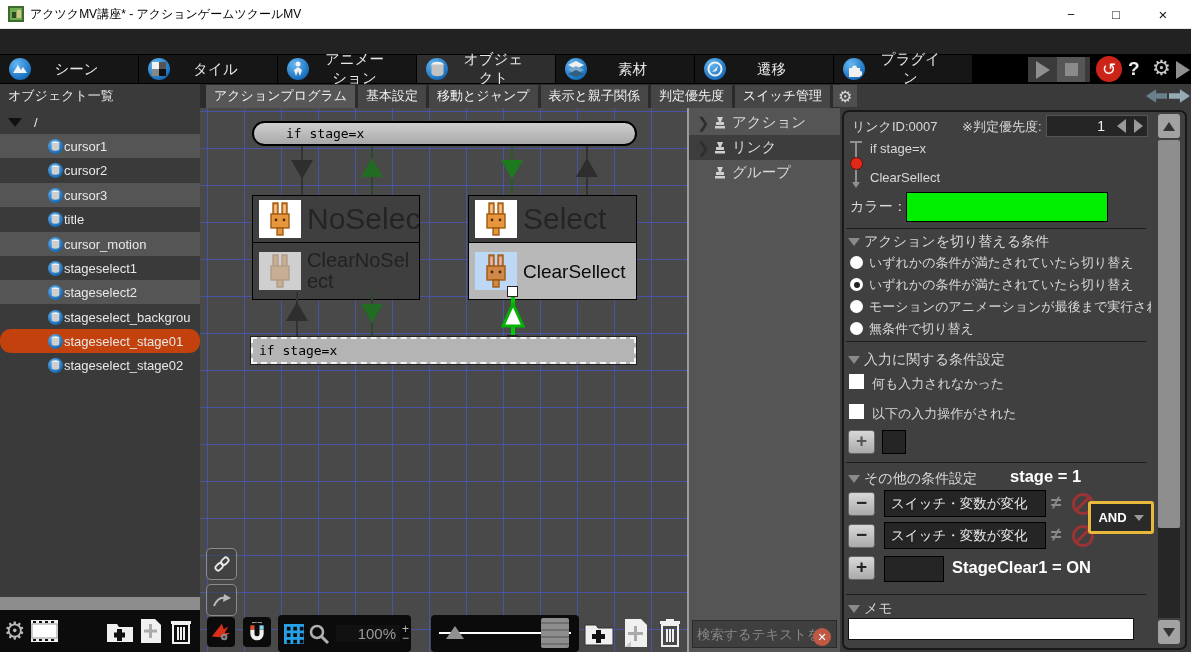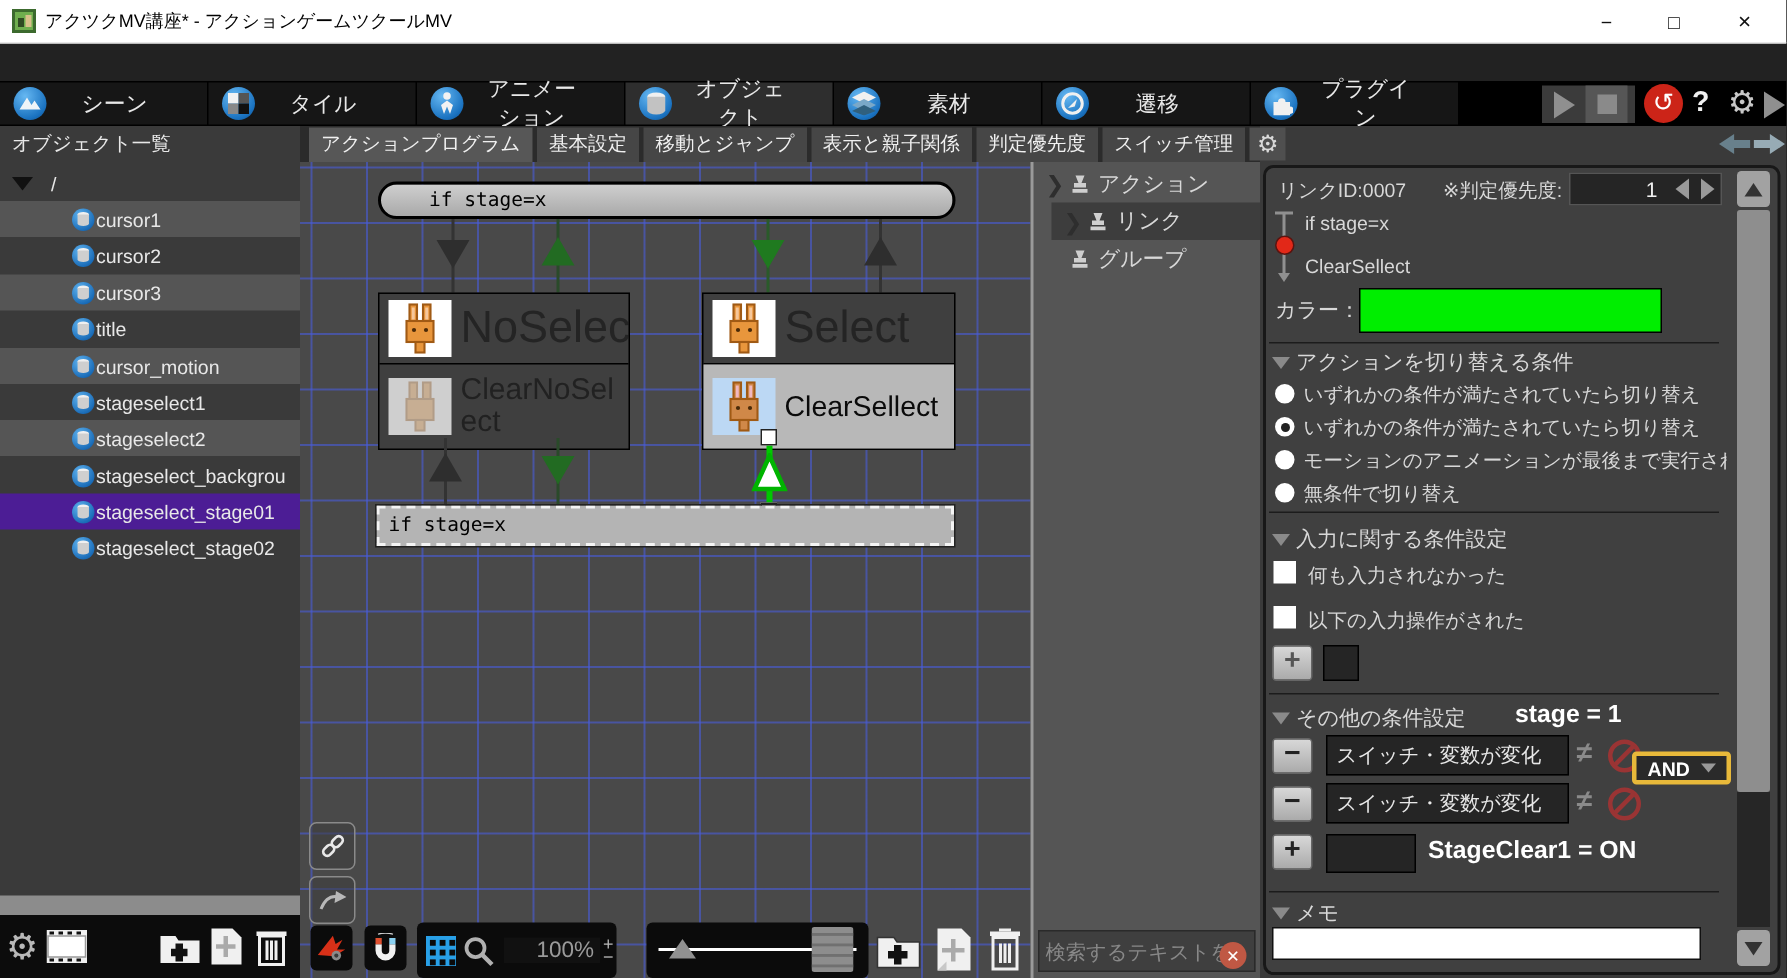--- a/index.html
+++ b/index.html
@@ -41,21 +41,21 @@
   .histarrow.r{clip-path:polygon(0 33%,52% 33%,52% 8%,100% 50%,52% 92%,52% 67%,0 67%);background:#97abb5;}
 
   
   .sidebar{position:absolute;left:0;top:108px;width:200px;height:544px;background:#3a3a3a;overflow:hidden;}
   .srow{position:absolute;left:0;width:200px;height:24px;display:flex;align-items:center;
         color:#e8e8e8;font-size:13px;white-space:nowrap;overflow:hidden;}
   .srow .oicon{width:15px;height:15px;border-radius:50%;margin:0 1px 0 48px;flex:0 0 auto;
         background:radial-gradient(circle at 35% 30%,#5fb2ee,#1a6cb8 72%,#0c4a84);
         display:flex;align-items:center;justify-content:center;}
   .srow.alt{background:#555555;}
-  .srow.selrow{background:#4c1d95;}
+  .srow.selrow{background:#c2410c;border-radius:11px;}
   .tri-dn-s{width:0;height:0;border-left:7px solid transparent;border-right:7px solid transparent;border-top:9px solid #111;}
   .hscroll{position:absolute;left:0;top:489px;width:200px;height:13px;background:#8c8c8c;}
   .sbottom{position:absolute;left:0;top:502px;width:200px;height:42px;background:#0c0c0c;display:flex;align-items:center;}
 
   
   .canvas{position:absolute;left:200px;top:108px;width:487px;height:544px;background:#494949;
     background-image:linear-gradient(to right,rgba(72,92,220,.6) 1px,transparent 1px),
                      linear-gradient(to bottom,rgba(72,92,220,.6) 1px,transparent 1px);
     background-size:37px 37px;background-position:7px 3px;overflow:hidden;}
   .pill{position:absolute;left:52px;top:13px;width:385px;height:25px;border-radius:13px;border:2px solid #000;
@@ -85,21 +85,21 @@
   .zoomfield{background:#111;color:#9a9a9a;font-size:15px;text-align:right;border:none;width:60px;padding-right:4px;}
   .stepper{display:flex;flex-direction:column;color:#b8b8b8;font-size:12px;line-height:9px;margin-left:2px;}
   .sliderline{position:absolute;height:2px;background:#fff;}
   .slider-thumb{position:absolute;width:0;height:0;border-left:9px solid transparent;border-right:9px solid transparent;border-bottom:13px solid #909090;}
   .grayblock{position:absolute;width:28px;height:30px;background:#8d8d8d;border-radius:2px;
         background-image:linear-gradient(#707070 2px,transparent 2px);background-size:100% 7px;background-position:0 4px;}
 
   
   .tree{position:absolute;left:687px;top:108px;width:153px;height:544px;background:#555;border-left:2px solid #9a9a9a;box-sizing:border-box;}
   .trow{position:absolute;left:0;width:153px;height:25px;display:flex;align-items:center;color:#d8d8d8;font-size:14.5px;}
-  .trow.sel{background:#3d3d3d;margin-left:12px;}
+  .trow.sel{background:#3d3d3d;}
   .chev{color:#2e2e2e;font-weight:bold;font-size:15px;margin:0 6px 0 8px;width:10px;}
   .searchbox{position:absolute;left:3px;top:512px;width:145px;height:28px;background:#3f3f3f;border:1px solid #2a2a2a;box-sizing:border-box;}
   .searchbox input{width:100%;height:100%;background:transparent;border:none;color:#bbb;font-size:13.5px;padding:0 4px;box-sizing:border-box;outline:none;}
   .searchbox input::placeholder{color:#888;}
   .xcirc{position:absolute;left:120px;top:7px;width:18px;height:18px;border-radius:50%;background:#c05844;color:#fff;
         font-size:11px;display:flex;align-items:center;justify-content:center;}
 
   
   .inspector{position:absolute;left:840px;top:108px;width:351px;height:544px;background:#3a3a3a;color:#d8d8d8;font-size:13px;}
   .ipanel{position:absolute;left:2px;top:2px;width:345px;height:540px;border:2px solid #181818;border-radius:7px;background:#404040;box-sizing:border-box;}
@@ -110,21 +110,21 @@
   .radio.on::after{content:"";position:absolute;left:3.5px;top:3.5px;width:6px;height:6px;border-radius:50%;background:#222;}
   .chk{position:absolute;width:15px;height:15px;background:#fff;}
   .smallbtn{position:absolute;width:27px;height:24px;background:linear-gradient(#d8d8d8,#aaa);border:1px solid #666;border-radius:3px;
         box-sizing:border-box;color:#222;font-size:19px;line-height:20px;text-align:center;font-weight:bold;}
   .darkbox{position:absolute;background:#252525;border:1px solid #000;box-sizing:border-box;}
   .condfield{position:absolute;background:#252525;border:1px solid #000;box-sizing:border-box;color:#e8e8e8;
         font-size:13.5px;display:flex;align-items:center;padding-left:6px;}
   .neq{position:absolute;color:#8a8a8a;font-size:19px;font-weight:bold;}
   .ban{position:absolute;width:16px;height:16px;border:3px solid #9a3434;border-radius:50%;box-sizing:content-box;}
   .ban::after{content:"";position:absolute;left:-1px;top:6px;width:18px;height:3px;background:#9a3434;transform:rotate(-45deg);}
-  .andbox{position:absolute;left:248px;top:393px;width:66px;height:22px;background:#2a2a2a;border:3px solid #e8b93a;border-radius:3px;
+  .andbox{position:absolute;left:248px;top:393px;width:66px;height:33px;background:#2a2a2a;border:3px solid #e8b93a;border-radius:3px;
         box-sizing:border-box;z-index:5;display:flex;align-items:center;justify-content:center;color:#fff;font-size:13px;font-weight:bold;}
   .andbox .caret{width:0;height:0;border-left:5px solid transparent;border-right:5px solid transparent;border-top:6px solid #999;margin-left:7px;}
   .annot{position:absolute;color:#fff;font-weight:bold;font-size:16.5px;white-space:nowrap;}
   .spinner{position:absolute;left:206px;top:7px;width:102px;height:22px;background:#252525;border:1px solid #555;
         box-sizing:border-box;display:flex;align-items:center;}
   .spinner .val{flex:1;text-align:right;color:#f0f0f0;font-size:14px;padding-right:8px;}
   .sptri{width:0;height:0;margin:0 4px;}
   .sptri.l{border-top:7px solid transparent;border-bottom:7px solid transparent;border-right:9px solid #9a9a9a;}
   .sptri.r{border-top:7px solid transparent;border-bottom:7px solid transparent;border-left:9px solid #9a9a9a;}
   .memoinput{position:absolute;left:8px;top:510px;width:286px;height:22px;background:#fff;border:1px solid #111;box-sizing:border-box;

